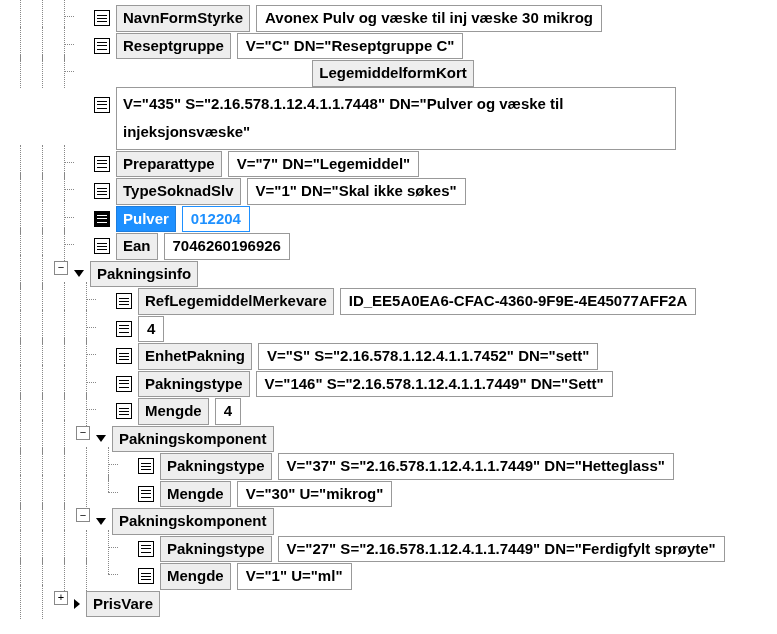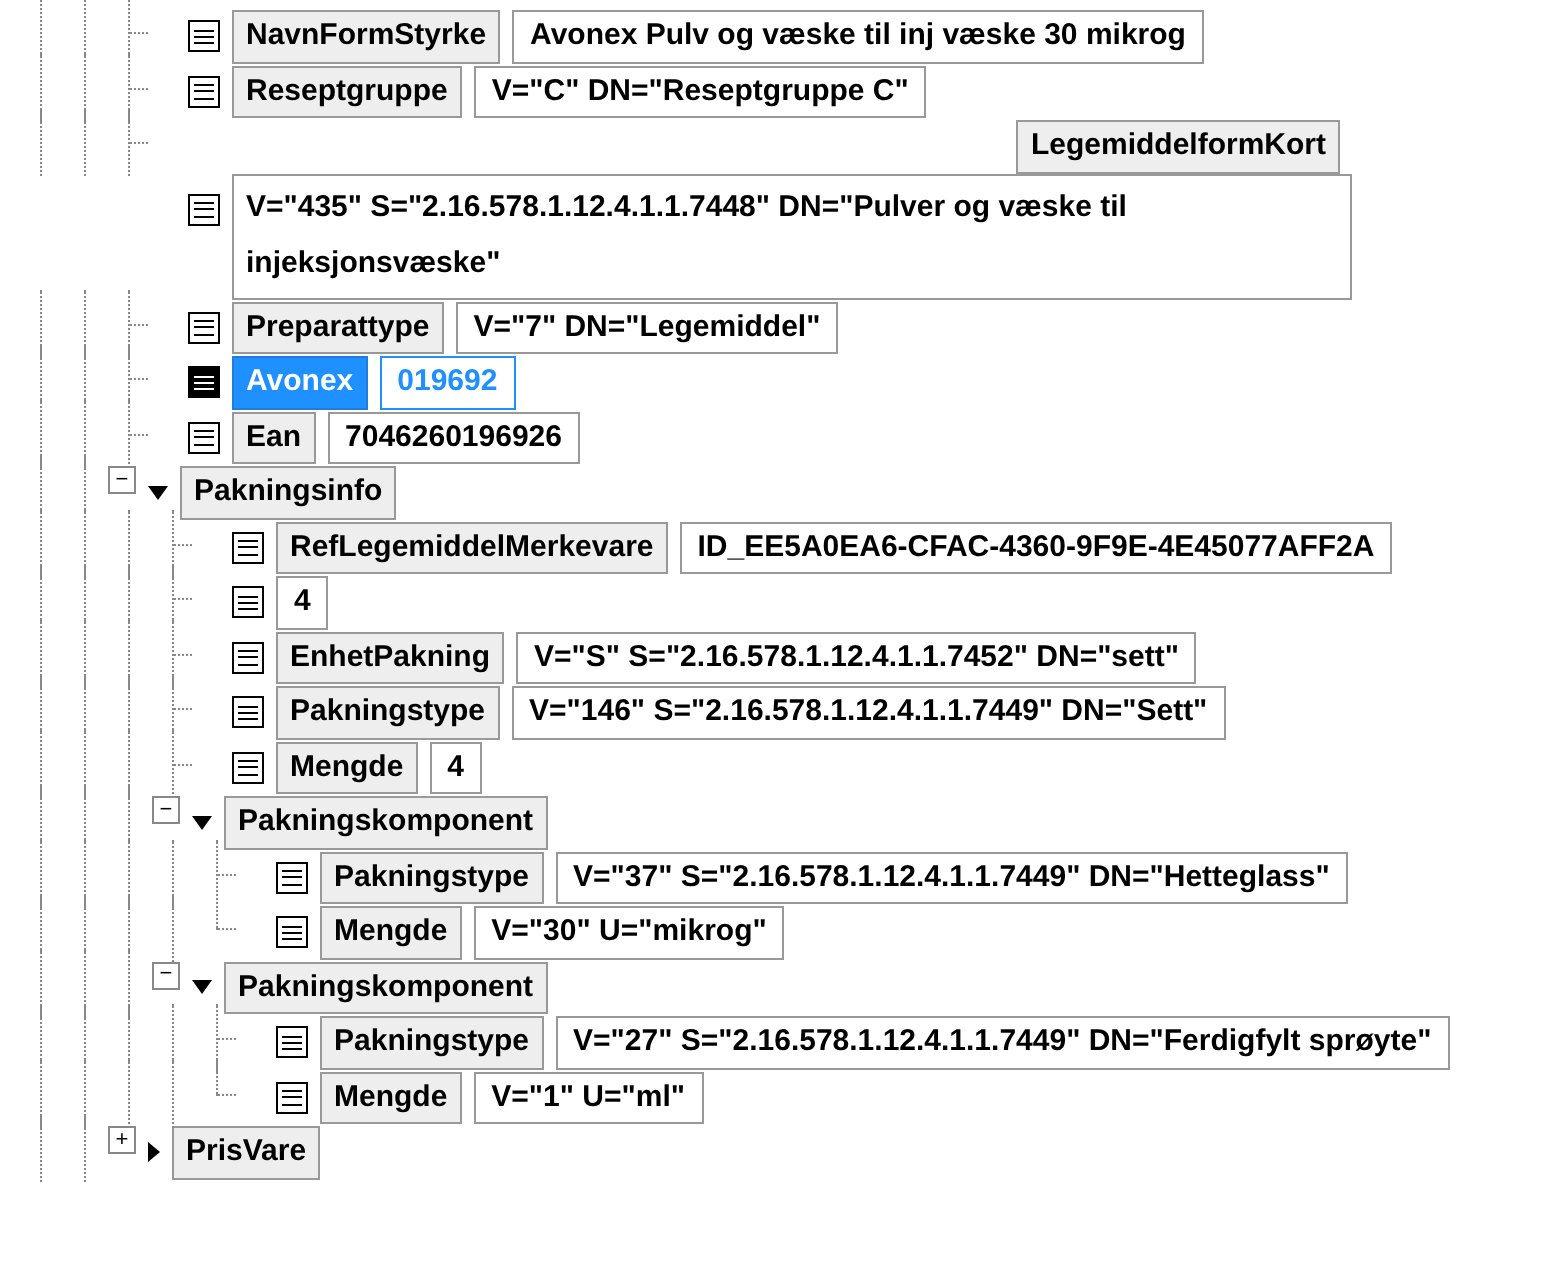--- a/index.html
+++ b/index.html
@@ -146,21 +146,21 @@
     padding: 2px 6px;
     display: inline-block;
     max-width: 560px;
     white-space: normal;
     font-weight: 700;
     line-height: 1.9;
   }
   .label-tag-block {
     display: inline-flex;
     flex-direction: column;
-    align-items: flex-end;
+    align-items: center;
   }
 </style>
 </head>
 <body>
 
 <div class="tree">
 
   <div class="row">
     <span class="conn vonly"></span>
       <span class="conn vonly"></span>
@@ -212,34 +212,47 @@
     <span class="toggle-blank"></span>
     <span class="doc-icon">
         <span class="line"></span>
         <span class="line"></span>
         <span class="line"></span>
       </span>
     <span class="tag">Preparattype</span>
     <span class="val">V="7" DN="Legemiddel"</span>
   </div>
 
+  <div class="row">
+    <span class="conn vonly"></span>
+      <span class="conn vonly"></span>
+      <span class="conn"></span>
+    <span class="toggle-blank"></span>
+    <span class="doc-icon">
+        <span class="line"></span>
+        <span class="line"></span>
+        <span class="line"></span>
+      </span>
+    <span class="tag">TypeSoknadSlv</span>
+    <span class="val">V="1" DN="Skal ikke søkes"</span>
+  </div>
 
 
   <div class="row">
     <span class="conn vonly"></span>
       <span class="conn vonly"></span>
       <span class="conn"></span>
     <span class="toggle-blank"></span>
     <span class="doc-icon dark">
         <span class="line"></span>
         <span class="line"></span>
         <span class="line"></span>
       </span>
-    <span class="tag selected">Avonex</span>
-    <span class="val selected">019692</span>
+    <span class="tag selected">Pulver</span>
+    <span class="val selected">012204</span>
   </div>
 
   <div class="row">
     <span class="conn vonly"></span>
       <span class="conn vonly"></span>
       <span class="conn"></span>
     <span class="toggle-blank"></span>
     <span class="doc-icon">
         <span class="line"></span>
         <span class="line"></span>

